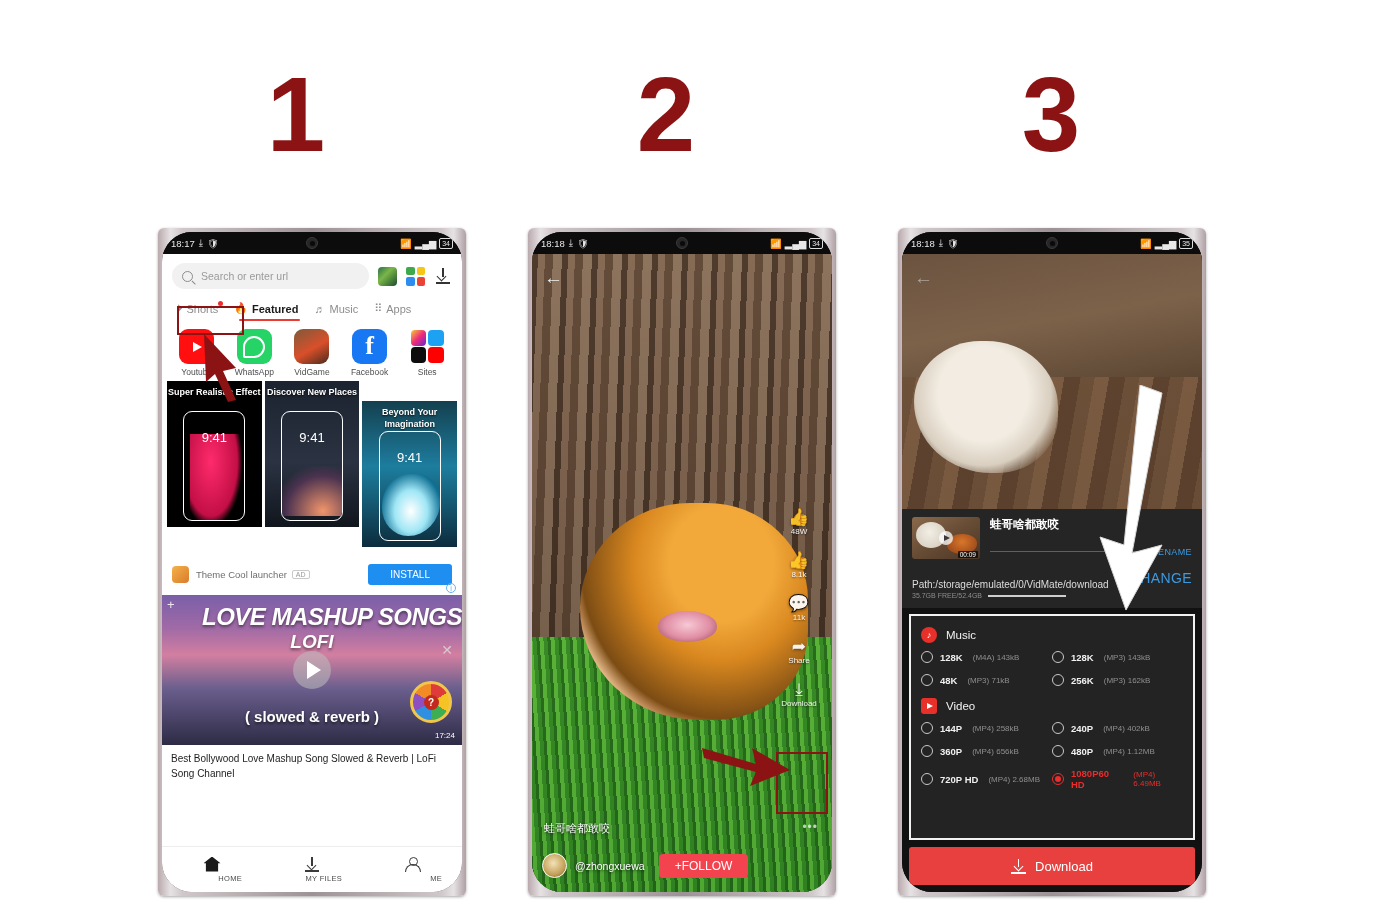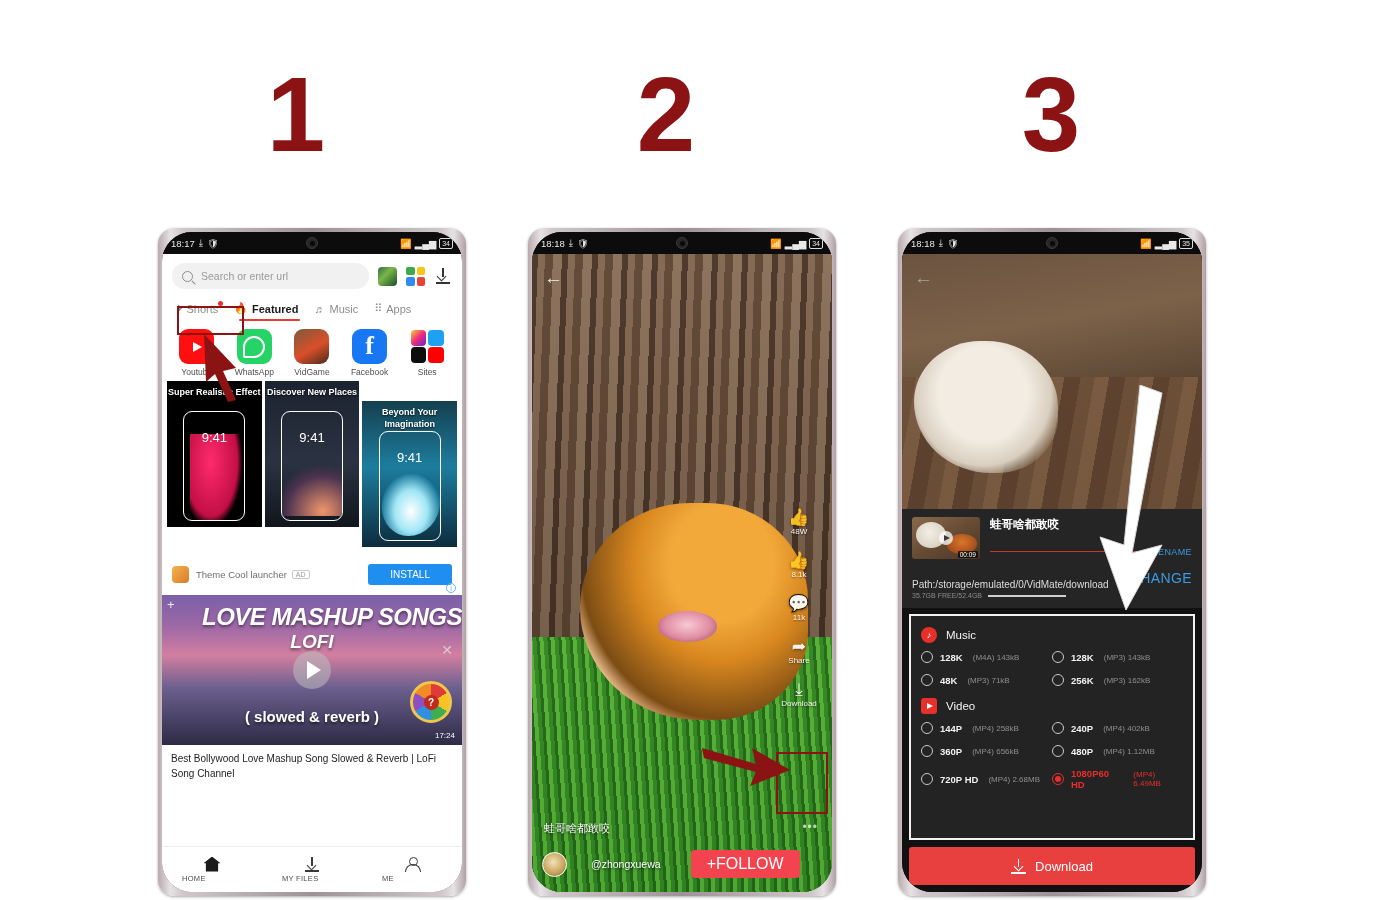--- a/index.html
+++ b/index.html
@@ -13,21 +13,21 @@
     font-family:"Liberation Sans", sans-serif; line-height:1;
     letter-spacing:-2px;
   }
   .step-num.s1{ left:215px; }
   .step-num.s2{ left:585px; }
   .step-num.s3{ left:970px; }
 
   
   .phone{
     position:absolute; top:228px; width:308px; height:668px;
-    border-radius:16px;
+    border-radius:6px;
     background:linear-gradient(90deg,#b9a9ad 0%,#e6e2e3 4%,#cfc7c9 8%,#9d9295 50%,#cfc7c9 92%,#e6e2e3 96%,#b0a0a4 100%);
     padding:4px;
     box-shadow:0 1px 3px rgba(0,0,0,.35);
   }
   .phone.p1{ left:158px; }
   .phone.p2{ left:528px; }
   .phone.p3{ left:898px; }
 
   .screen{
     position:relative; width:100%; height:100%;
@@ -128,21 +128,21 @@
   .vc-time{position:absolute;right:7px;bottom:5px;color:#fff;font-size:8px;}
   .wheel{position:absolute;right:10px;bottom:22px;width:42px;height:42px;border-radius:50%;
     background:conic-gradient(#e03b3b 0 60deg,#f6c324 60deg 120deg,#3fae53 120deg 180deg,#2f8fe0 180deg 240deg,#8e4fc0 240deg 300deg,#f28b26 300deg 360deg);
     border:3px solid #f0c64c;display:flex;align-items:center;justify-content:center;}
   .wheel::after{content:"?";width:15px;height:15px;border-radius:50%;background:#c22a1e;color:#fff;font-size:10px;font-weight:bold;text-align:center;line-height:15px;}
 
   .vidcap{ padding:6px 9px 0 9px; font-size:10px; color:#1c1c1c; line-height:15px;}
 
   .navbar{ position:absolute;bottom:0;left:0;right:0;height:46px;background:#fff;border-top:1px solid #ededed;
     display:flex;align-items:center;justify-content:space-around;border-radius:0 0 30px 30px;}
-  .nav{ text-align:left; width:60px;}
+  .nav{ text-align:right; width:60px;}
   .nav .nl{ font-size:7.5px; color:#4a4a4a; margin-top:2px; letter-spacing:.3px;}
   .nv-home{width:17px;height:15px;margin:0 auto;background:#1a1a1a;clip-path:polygon(50% 0,100% 45%,86% 45%,86% 100%,14% 100%,14% 45%,0 45%);}
   .nv-dl{width:16px;height:15px;margin:0 auto;position:relative;}
   .nv-dl::before{content:"";position:absolute;left:7px;top:0;width:1.6px;height:9px;background:#3a3a3a;}
   .nv-dl::after{content:"";position:absolute;left:3.5px;top:5px;width:6px;height:6px;border-right:1.6px solid #3a3a3a;border-bottom:1.6px solid #3a3a3a;transform:rotate(45deg);}
   .nv-dlb{position:absolute;left:1px;bottom:0;width:14px;height:1.6px;background:#3a3a3a;}
   .nv-me{width:16px;height:15px;margin:0 auto;position:relative;}
   .nv-me::before{content:"";position:absolute;left:4.5px;top:0;width:7px;height:7px;border:1.6px solid #3a3a3a;border-radius:50%;}
   .nv-me::after{content:"";position:absolute;left:1px;bottom:0;width:14px;height:7px;border:1.6px solid #3a3a3a;border-bottom:none;border-radius:8px 8px 0 0;}
 
@@ -165,24 +165,24 @@
     border-radius:52% 48% 44% 56%;filter:blur(.3px);}
   .frog-mouth{position:absolute;left:34%;top:50%;width:26%;height:14%;border-radius:50%;
     background:radial-gradient(ellipse at 50% 45%,#f7c9d5,#e08da3 55%,#a75d72 85%);}
   .p2-back{position:absolute;left:12px;top:14px;color:#fff;font-size:19px;opacity:.9;line-height:1;}
   .rail{position:absolute;right:9px;top:40%;width:48px;display:flex;flex-direction:column;align-items:center;gap:16px;}
   .rail-item{text-align:center;color:#fff;opacity:.92;}
   .rail-item .rl{font-size:8px;margin-top:1px;text-shadow:0 1px 2px rgba(0,0,0,.6);}
   .gl{font-size:17px;line-height:17px;text-shadow:0 1px 3px rgba(0,0,0,.5);}
   .hl-dl{position:absolute;right:4px;bottom:78px;width:52px;height:62px;border:2.5px solid #8c1313;z-index:7;}
   .p2-cap{position:absolute;left:12px;bottom:56px;color:#fff;font-size:11px;text-shadow:0 1px 3px rgba(0,0,0,.7);}
-  .p2-userrow{position:absolute;left:10px;bottom:14px;right:10px;display:flex;align-items:center;gap:24px;}
+  .p2-userrow{position:absolute;left:10px;bottom:14px;right:10px;display:flex;align-items:center;gap:8px;}
   .p2-av{width:25px;height:25px;border-radius:50%;border:1.5px solid #fff;background:radial-gradient(circle at 45% 40%,#f3e2b8,#c4a15a 60%,#6f5426);}
   .p2-handle{color:#fff;font-size:10.5px;text-shadow:0 1px 3px rgba(0,0,0,.7);}
-  .p2-follow{margin-left:6px;background:#f2434f;color:#fff;font-size:16px;padding:5px 16px;border-radius:4px;}
+  .p2-follow{margin-left:6px;background:#f2434f;color:#fff;font-size:12px;padding:5px 16px;border-radius:4px;}
   .p2-dots{position:absolute;right:14px;bottom:58px;color:#fff;font-size:12px;opacity:.7;letter-spacing:1px;}
 
   
   .p3-body{height:calc(100% - 22px);position:relative;overflow:hidden;background:#111;}
   .p3-video{position:absolute;left:0;right:0;top:0;height:40%;
     background:linear-gradient(170deg,#6b5340 0%,#7d624a 30%,#55412f 62%,#3c2d21 100%);}
   .p3-wood{position:absolute;left:0;right:0;bottom:0;height:52%;
     background:repeating-linear-gradient(100deg,#6d5038 0 14px,#7d5d43 14px 28px,#5d422e 28px 44px);opacity:.9;}
   .p3-cat{position:absolute;left:4%;top:34%;width:48%;height:52%;border-radius:48% 52% 44% 56%;
     background:radial-gradient(ellipse at 48% 40%,#f2ece2 0 42%,#d9cfc0 64%,transparent 80%);filter:blur(.4px);}

